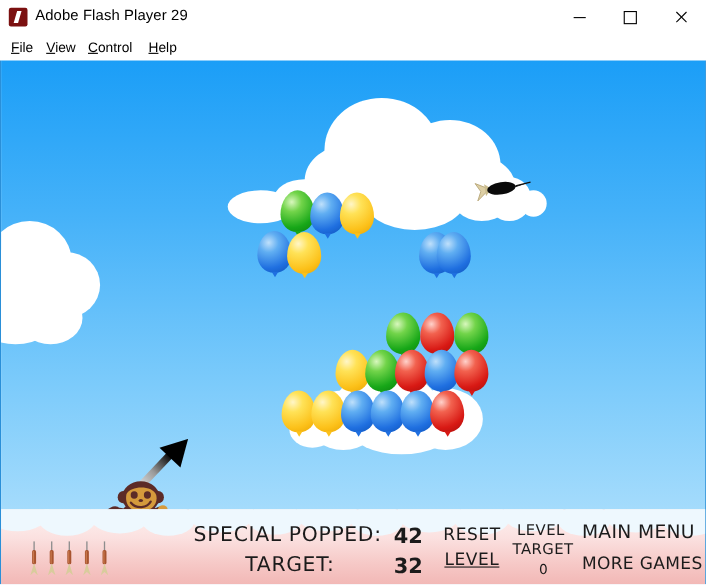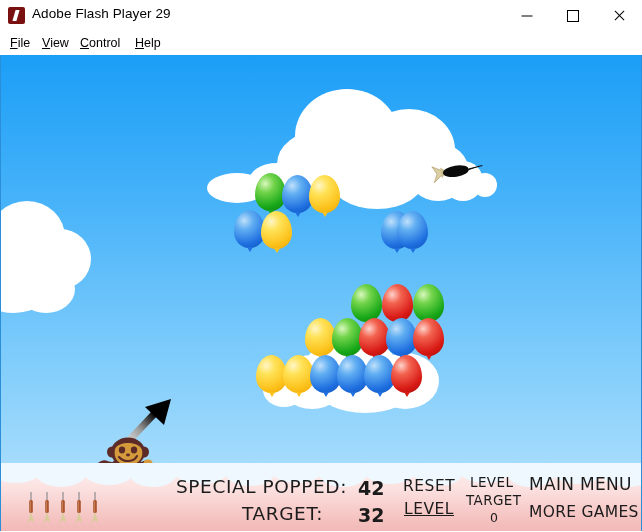--- a/index.html
+++ b/index.html
@@ -55,21 +55,21 @@
   
   #hud{position:absolute;left:1px;top:463px;width:640px;height:68px;overflow:hidden;
        background:linear-gradient(to bottom,#fdf2f1 0%,#fbe1e0 38%,#f6c9c7 72%,#f2b8b6 100%);}
   #hudtop{position:absolute;left:0;top:0;width:640px;height:20px;}
   #hudtop i{position:absolute;background:#eef8fe;border-radius:50%;display:block;}
   .hud-txt{position:absolute;font-family:"DejaVu Sans",sans-serif;color:#1b1b1b;white-space:nowrap;}
   .hud-btn{cursor:pointer;}
   .popme{left:48px;top:473px;font-size:16.5px;}
   .sp-lab{left:176px;top:476px;font-size:18.5px;letter-spacing:.6px;}
   .sp-val{left:358px;top:477px;font-size:19px;font-weight:bold;}
-  .tg-lab{left:242px;top:503px;font-size:18.5px;letter-spacing:.6px;}
+  .tg-lab{left:223px;top:503px;font-size:18.5px;letter-spacing:.6px;}
   .tg-val{left:358px;top:504px;font-size:19px;font-weight:bold;}
   .rs1{left:403px;top:477px;font-size:15.5px;letter-spacing:.5px;}
   .rs2{left:404px;top:500px;font-size:15.5px;letter-spacing:.5px;text-decoration:underline;}
   .ys1{left:470px;top:474px;font-size:13.5px;letter-spacing:.4px;}
   .ys2{left:466px;top:492px;font-size:13.5px;letter-spacing:.4px;}
   .ys3{left:490px;top:510px;font-size:12.5px;}
   .mm{left:529px;top:474px;font-size:17px;letter-spacing:.3px;}
   .mg{left:529px;top:503px;font-size:15.5px;letter-spacing:.3px;}
   .dart-stock{position:absolute;top:492px;width:8px;height:32px;}
 </style>

